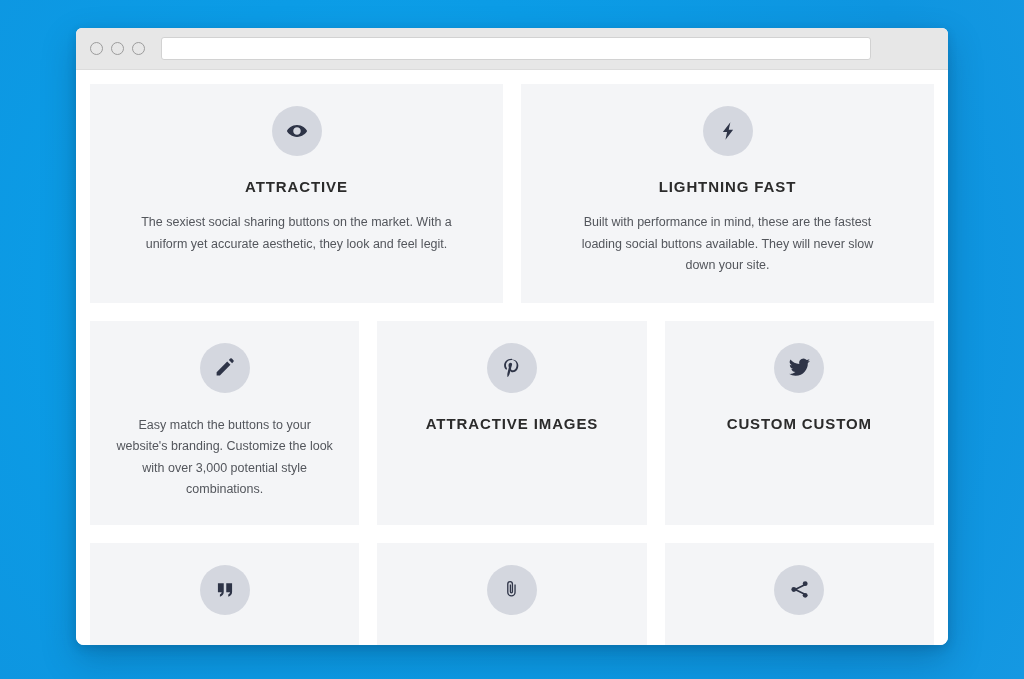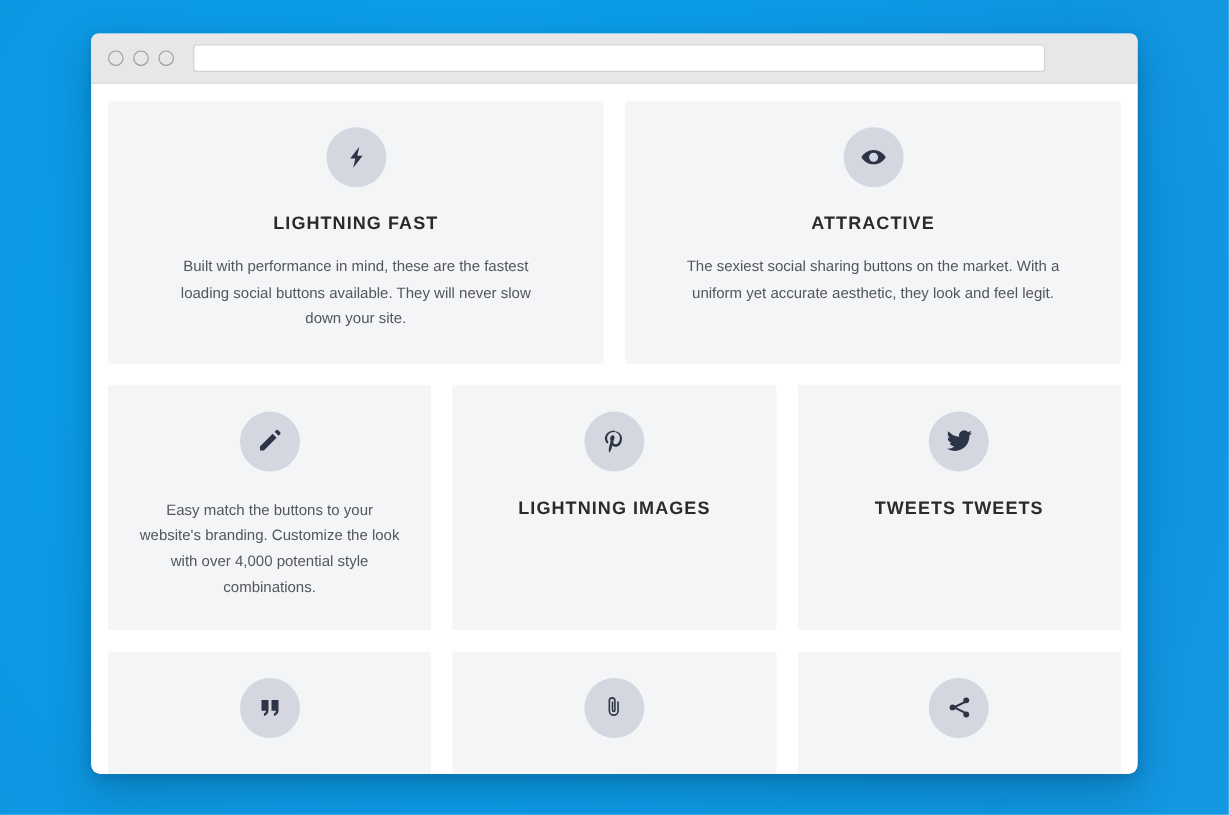--- a/index.html
+++ b/index.html
@@ -132,67 +132,67 @@
     <input class="address-bar" type="text" value="" style="">
   </div>
 
   <div class="page">
 
     <div class="row row-1">
 
       <div class="card">
         <div class="icon-circle">
           <svg width="22" height="22" viewBox="0 0 24 24">
+            <path d="M12 5.5C6.5 5.5 2.2 9.4 1 12c1.2 2.6 5.5 6.5 11 6.5s9.8-3.9 11-6.5c-1.2-2.6-5.5-6.5-11-6.5zm0 10.6c-2.3 0-4.1-1.8-4.1-4.1S9.7 7.9 12 7.9s4.1 1.8 4.1 4.1-1.8 4.1-4.1 4.1z"></path>
+            <circle cx="12" cy="12" r="2.3" fill="#d4d7df"></circle>
+          </svg>
+        </div>
+        <div class="card-title">ATTRACTIVE</div>
+        <div class="card-desc">The sexiest social sharing buttons on the market. With a uniform yet accurate aesthetic, they look and feel legit.</div>
+      </div>
+
+      <div class="card">
+        <div class="icon-circle">
+          <svg width="22" height="22" viewBox="0 0 24 24">
             <path d="M14.6 2.5 6.4 13.2h4.6L9.2 21.5l8.4-10.9h-4.8z"></path>
           </svg>
         </div>
         <div class="card-title">LIGHTNING FAST</div>
         <div class="card-desc">Built with performance in mind, these are the fastest loading social buttons available. They will never slow down your site.</div>
       </div>
 
-      <div class="card">
-        <div class="icon-circle">
-          <svg width="22" height="22" viewBox="0 0 24 24">
-            <path d="M12 5.5C6.5 5.5 2.2 9.4 1 12c1.2 2.6 5.5 6.5 11 6.5s9.8-3.9 11-6.5c-1.2-2.6-5.5-6.5-11-6.5zm0 10.6c-2.3 0-4.1-1.8-4.1-4.1S9.7 7.9 12 7.9s4.1 1.8 4.1 4.1-1.8 4.1-4.1 4.1z"></path>
-            <circle cx="12" cy="12" r="2.3" fill="#d4d7df"></circle>
-          </svg>
-        </div>
-        <div class="card-title">ATTRACTIVE</div>
-        <div class="card-desc">The sexiest social sharing buttons on the market. With a uniform yet accurate aesthetic, they look and feel legit.</div>
-      </div>
-
     </div>
 
     <div class="row row-2">
 
       <div class="card">
         <div class="icon-circle">
           <svg width="21" height="21" viewBox="0 0 24 24">
             <path d="M3 17.3 15.1 5.2l3.7 3.7L6.7 21H3v-3.7zM17 3.3l1.5-1.5a1.3 1.3 0 0 1 1.9 0l1.8 1.8a1.3 1.3 0 0 1 0 1.9L20.7 7 17 3.3z"></path>
           </svg>
         </div>
-        <div class="card-desc">Easy match the buttons to your website's branding. Customize the look with over 4,000 potential style combinations.</div>
+        <div class="card-desc">Easy match the buttons to your website's branding. Customize the look with over 3,000 potential style combinations.</div>
       </div>
 
       <div class="card">
         <div class="icon-circle">
           <svg width="22" height="22" viewBox="0 0 24 24">
             <path d="M12 1.8C6.4 1.8 3.4 5.5 3.4 9.2c0 1.7.9 3.9 2.4 4.6.2.1.3 0 .4-.2l.3-1.3c0-.2 0-.3-.1-.4-.6-.7-1-1.9-1-3 0-2.9 2.2-5.7 6-5.7 3.3 0 5.6 2.2 5.6 5.3 0 3.6-1.8 6-4.1 6-1.3 0-2.2-1-1.9-2.3.4-1.5 1.1-3.1 1.1-4.2 0-1-.5-1.8-1.6-1.8-1.3 0-2.3 1.3-2.3 3.1 0 1.1.4 1.9.4 1.9l-1.5 6.3c-.4 1.8-.1 4.1 0 4.3 0 .1.2.2.3.1.1-.1 1.5-1.9 2-3.6.1-.5.8-3 .8-3 .4.7 1.5 1.4 2.7 1.4 3.6 0 6-3.2 6-7.6 0-3.3-2.8-6.4-7-6.4z"></path>
           </svg>
         </div>
-        <div class="card-title">LIGHTNING IMAGES</div>
+        <div class="card-title">ATTRACTIVE IMAGES</div>
       </div>
 
       <div class="card">
         <div class="icon-circle">
           <svg width="23" height="23" viewBox="0 0 24 24">
             <path d="M23 4.9a9 9 0 0 1-2.6.7 4.5 4.5 0 0 0 2-2.5 9 9 0 0 1-2.9 1.1 4.5 4.5 0 0 0-7.7 4.1A12.8 12.8 0 0 1 2.5 3.6a4.5 4.5 0 0 0 1.4 6 4.5 4.5 0 0 1-2-.6v.1a4.5 4.5 0 0 0 3.6 4.4 4.5 4.5 0 0 1-2 .1 4.5 4.5 0 0 0 4.2 3.1A9 9 0 0 1 1 18.6a12.7 12.7 0 0 0 6.9 2c8.3 0 12.8-6.9 12.8-12.8v-.6A9.1 9.1 0 0 0 23 4.9z"></path>
           </svg>
         </div>
-        <div class="card-title">TWEETS TWEETS</div>
+        <div class="card-title">CUSTOM CUSTOM</div>
       </div>
 
     </div>
 
     <div class="row row-3">
 
       <div class="card">
         <div class="icon-circle">
           <svg width="20" height="20" viewBox="0 0 24 24">
             <path d="M3.5 4h7v10.5c0 2.8-1.9 4.9-4.6 5.5v-2.6c1.3-.4 2-1.3 2.1-2.6H3.5V4zm10 0h7v10.5c0 2.8-1.9 4.9-4.6 5.5v-2.6c1.3-.4 2-1.3 2.1-2.6h-4.5V4z"></path>

